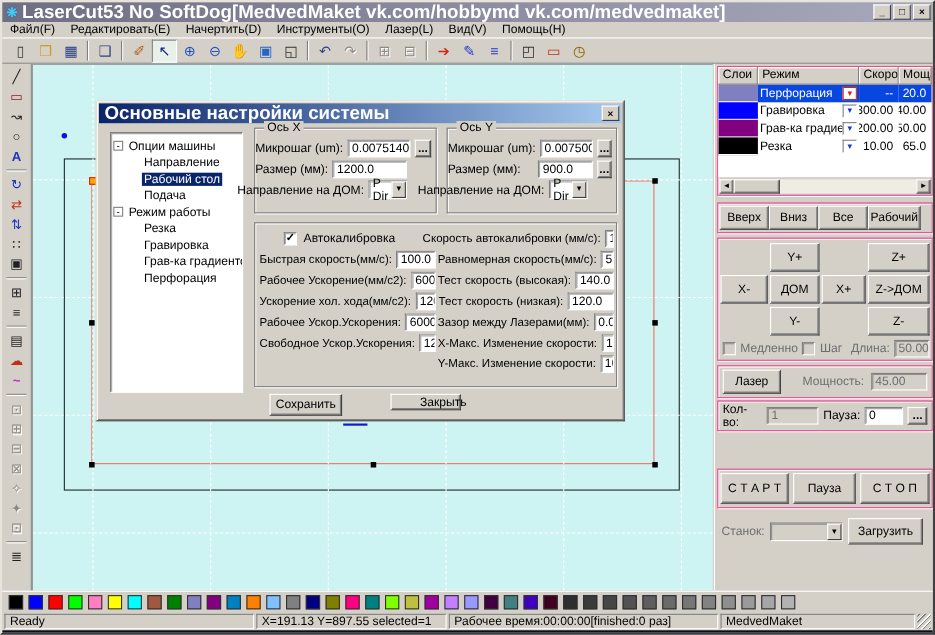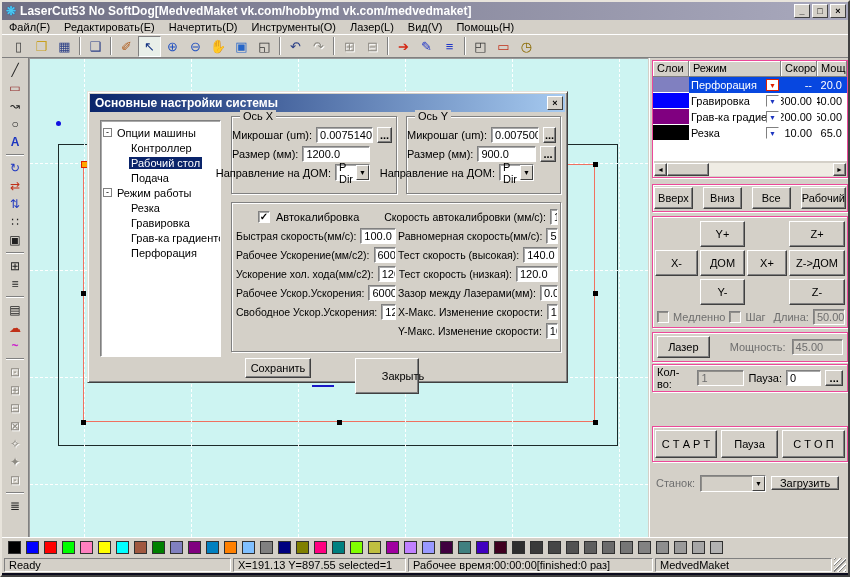--- a/index.html
+++ b/index.html
@@ -5,21 +5,21 @@
   html,body{margin:0;padding:0;background:#3a3a3a;}
   body{width:850px;height:577px;font-family:"Liberation Sans",sans-serif;font-size:11px;color:#000;}
   *{box-sizing:border-box;}
   .window{position:relative;width:850px;height:577px;background:#d4d0c8;overflow:hidden;
     border:2px solid;border-color:#e8e4dc #404040 #404040 #e8e4dc;}
   
   #titlebar{position:absolute;left:0;top:0;right:0;height:18px;
     background:linear-gradient(90deg,#6f6f84,#a9a9bd);display:flex;align-items:center;
     color:#fff;font-weight:bold;padding:0 2px 0 4px;gap:4px;}
   .appicon{color:#49c8f0;text-shadow:0 0 1px #1040a0;font-size:12px;line-height:12px;}
-  .title-text{flex:1;white-space:nowrap;overflow:hidden;font-size:12px;}
+  .title-text{flex:1;white-space:nowrap;overflow:hidden;font-size:17px;}
   .wbtns{display:flex;gap:2px;}
   .wbtn{width:16px;height:14px;background:#d4d0c8;color:#000;font-size:9px;font-weight:bold;
     display:flex;align-items:center;justify-content:center;
     border:1px solid;border-color:#fff #404040 #404040 #fff;}
   
   #menubar{position:absolute;left:0;top:18px;right:0;height:14px;display:flex;align-items:center;background:#d4d0c8;}
   .menu-item{padding:0 7px;height:14px;line-height:14px;}
   #toolbar{position:absolute;left:0;top:32px;right:0;height:24px;background:#d4d0c8;
     border-top:1px solid #fff;border-bottom:1px solid #808080;display:flex;align-items:center;padding-left:5px;}
   .tbtn{width:23px;height:21px;display:flex;align-items:center;justify-content:center;font-size:13px;line-height:13px;}
@@ -275,21 +275,21 @@
           </div>
         </div>
       <div class="lt-scroll">
         <span class="sb-btn b">◄</span>
         <span class="sb-thumb b"></span>
         <span class="sb-fill"></span>
         <span class="sb-btn b">►</span>
       </div>
     </div>
 
-    <div class="section" style="top:126px;height:28px;display:flex;gap:10px;align-items:center;padding:0 1px;">
+    <div class="section" style="top:126px;height:28px;display:flex;gap:0;align-items:center;padding:0 1px;">
       <div class="b" style="width:45px;height:22px;">Вверх</div>
       <div class="b" style="width:45px;height:22px;">Вниз</div>
       <div class="b" style="width:45px;height:22px;">Все</div>
       <div class="b" style="width:48px;height:22px;">Рабочий</div>
     </div>
 
     <div class="section" style="top:158px;height:112px;">
       <div class="b jogb" style="left:47px;top:4px;width:45px;">Y+</div>
       <div class="b jogb" style="left:136px;top:4px;width:56px;">Z+</div>
       <div class="b jogb" style="left:2px;top:33px;width:43px;">X-</div>
@@ -328,21 +328,21 @@
       <div class="b" style="width:57px;height:28px;">Пауза</div>
       <div class="b" style="width:63px;height:28px;">С Т О П</div>
     </div>
 
     <div style="position:absolute;left:2px;top:410px;width:196px;height:30px;display:flex;align-items:center;gap:5px;padding:0 4px;">
       <span class="gray">Станок:</span>
       <span class="combo" style="width:66px;background:#d4d0c8;">
         <span class="val"></span>
           <span class="dd">▼</span>
       </span>
-      <div class="b" style="width:68px;height:14px;">Загрузить</div>
+      <div class="b" style="width:68px;height:24px;">Загрузить</div>
     </div>
   </div>
 
   <div id="palettebar">
       <div class="swatch" style="background: rgb(0, 0, 0);"></div>
       <div class="swatch" style="background: rgb(0, 0, 255);"></div>
       <div class="swatch" style="background: rgb(255, 0, 0);"></div>
       <div class="swatch" style="background: rgb(0, 255, 0);"></div>
       <div class="swatch" style="background: rgb(255, 128, 192);"></div>
       <div class="swatch" style="background: rgb(255, 255, 0);"></div>
@@ -396,21 +396,21 @@
       <span class="title-text">Основные настройки системы</span>
       <span class="wbtn" style="color:#000;">×</span>
     </div>
 
     <div id="tree">
         <div class="trow">
           <span class="expander">-</span>
           <span class="tlabel">Опции машины</span>
         </div>
         <div class="trow child">
-          <span class="tlabel">Контроллер</span>
+          <span class="tlabel">Направление</span>
         </div>
         <div class="trow child">
           <span class="tlabel selected">Рабочий стол</span>
         </div>
         <div class="trow child">
           <span class="tlabel">Подача</span>
         </div>
         <div class="trow">
           <span class="expander">-</span>
           <span class="tlabel">Режим работы</span>
@@ -451,21 +451,21 @@
 
     <div class="group" style="left:318px;top:24px;width:155px;height:78px;">
       <span class="legend">Ось Y</span>
       <div class="frow" style="margin-top:8px;">
         <span class="flabel">Микрошаг (um):</span>
         <span class="field" style="width:66px;">0.0075000000</span>
         <div class="b small">...</div>
       </div>
       <div class="frow">
         <span class="flabel">Размер (мм):</span>
-        <span class="field" style="width:66px;">900.0</span>
+        <span class="field" style="width:66px;margin-left:12px;">900.0</span>
         <div class="b small">...</div>
       </div>
       <div class="frow" style="padding-right:26px;">
         <span class="flabel">Направление на ДОМ:</span>
         <span class="combo" style="width:56px;">
           <span class="val">P Dir</span>
             <span class="dd">▼</span>
         </span>
       </div>
     </div>
@@ -527,16 +527,16 @@
             </div>
             <div class="prow">
               <span class="plabel">Y-Макс. Изменение скорости:</span>
               <span class="field" style="width: 42px;">10.0</span>
             </div>
           </div>
       </div>
     </div>
 
     <div class="b" style="position:absolute;left:157px;top:266px;width:66px;height:20px;">Сохранить</div>
-    <div class="b" style="position:absolute;left:267px;top:266px;width:64px;height:36px;padding-left:32px;">Закрыть</div>
+    <div class="b" style="position:absolute;left:267px;top:266px;width:64px;height:15px;padding-left:32px;">Закрыть</div>
   </div>
 
 </div>
 
 </body></html>

